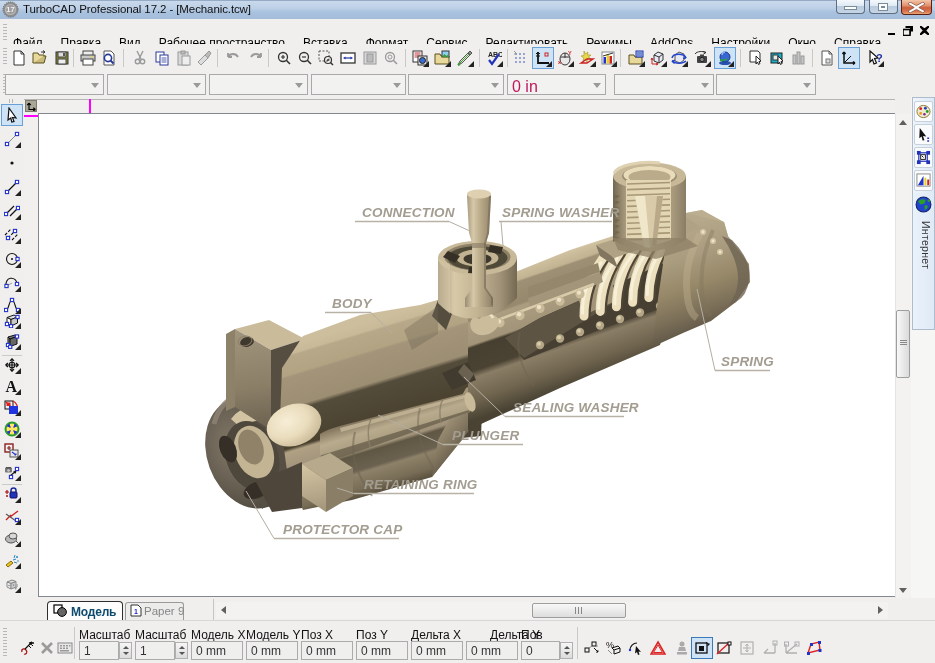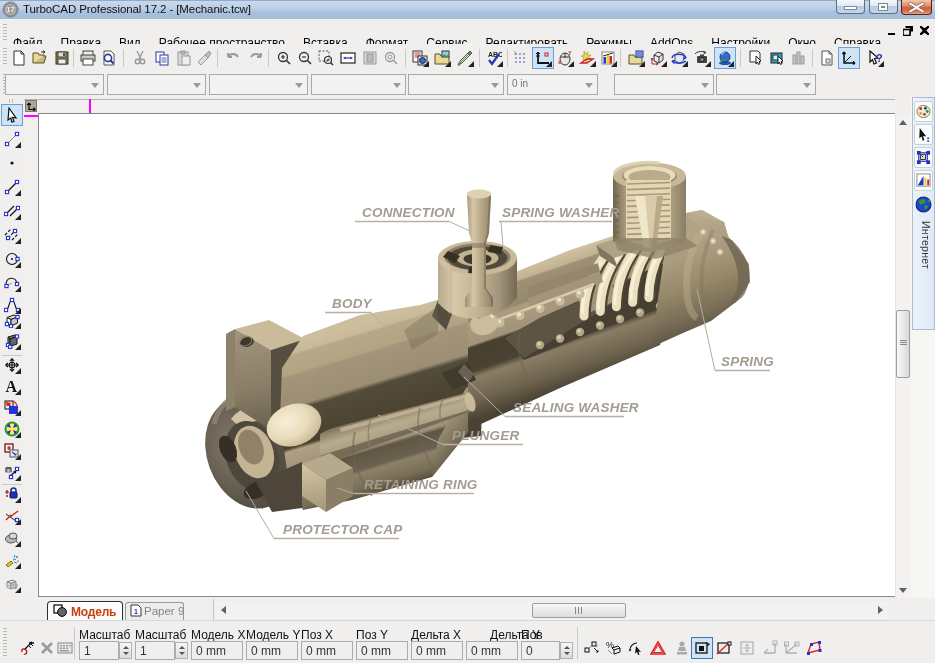--- a/index.html
+++ b/index.html
@@ -315,21 +315,21 @@
   </div>
 <div class="combo" style="left:209px;width:99px;">
     <span class="arr"></span>
   </div>
 <div class="combo" style="left:311px;width:95px;">
     <span class="arr"></span>
   </div>
 <div class="combo" style="left:408px;width:96px;">
     <span class="arr"></span>
   </div>
-<div class="combo" style="left:507px;width:91px;font-size:10px;color:#737373;padding:3px 0 0 4px;">0 in<span class="arr"></span></div>
+<div class="combo" style="left:507px;width:99px;font-size:16px;color:#be185d;padding:3px 0 0 4px;">0 in<span class="arr"></span></div>
 <div class="combo" style="left:614px;width:100px;">
     <span class="arr"></span>
   </div>
 <div class="combo" style="left:716px;width:100px;">
     <span class="arr"></span>
   </div>
 
 <div class="abs" style="left:0;top:97px;width:935px;height:523px;background:#f0efee;"></div>
 <div class="abs" style="left:24px;top:99px;width:871px;height:14px;background:#f1f0ef;border-top:1px solid #b5b5b5;"></div>
 <div class="abs" style="left:25px;top:100px;width:12px;height:12px;background:#aaa797;border:1px solid #7d7b6e;"></div>
@@ -849,21 +849,21 @@
     <path d="M12 4 l2 1" stroke="#2aa02a" stroke-width="2"></path>
   </svg>
 <div class="abs" style="left:916px;top:221px;width:16px;height:64px;font-size:10.5px;color:#333;writing-mode:vertical-rl;letter-spacing:0.3px;">Интернет</div>
 
 <div class="abs" style="left:39px;top:598px;width:896px;height:22px;background:#f0efee;"></div>
 <div class="abs" style="left:47px;top:601px;width:76px;height:19px;background:#fdfdfd;border:1.5px solid #2e2e2e;border-bottom:none;border-radius:4px 4px 0 0;"></div>
 <svg class="abs" style="left:53px;top:604px" width="14" height="13" viewBox="0 0 14 13">
     <rect x="1" y="1" width="8" height="8" fill="#fff" stroke="#000" stroke-width="1.2"></rect>
     <circle cx="9" cy="8" r="4.4" fill="#666" stroke="#000"></circle>
   </svg>
-<div class="abs" style="left:71px;top:605px;font-size:12px;font-weight:bold;color:#c2410c;letter-spacing:-0.2px;">Модель</div>
+<div class="abs" style="left:71px;top:605px;font-size:12px;font-weight:bold;color:#0c4a6e;letter-spacing:-0.2px;">Модель</div>
 <div class="abs" style="left:125px;top:602px;width:59px;height:18px;background:#ececeb;border:1px solid #9a9a9a;border-bottom:none;border-radius:3px 3px 0 0;"></div>
 <svg class="abs" style="left:130px;top:604px" width="12" height="13" viewBox="0 0 12 13">
     <path d="M1 1 H8 L11 4 V12 H1 Z" fill="#fff" stroke="#333"></path>
     <text x="4" y="10" font-size="7" fill="#2222cc" font-weight="bold" font-family="Liberation Sans">1</text>
   </svg>
 <div class="abs" style="left:144px;top:605px;font-size:11.5px;color:#868686;">Paper 9</div>
 <div class="abs" style="left:213px;top:599px;width:1px;height:21px;background:#c5c5c5;"></div>
 <div class="abs" style="left:216px;top:602px;width:672px;height:17px;background:#f3f2f1;"></div>
 <div class="abs" style="left:221px;top:606px;width:0;height:0;border:4px solid transparent;border-right:5px solid #606060;border-left:none;"></div>
 <div class="abs" style="left:532px;top:603px;width:94px;height:15px;background:linear-gradient(#f8f8f8,#dddddd);border:1px solid #9d9d9d;border-radius:2px;"></div>

